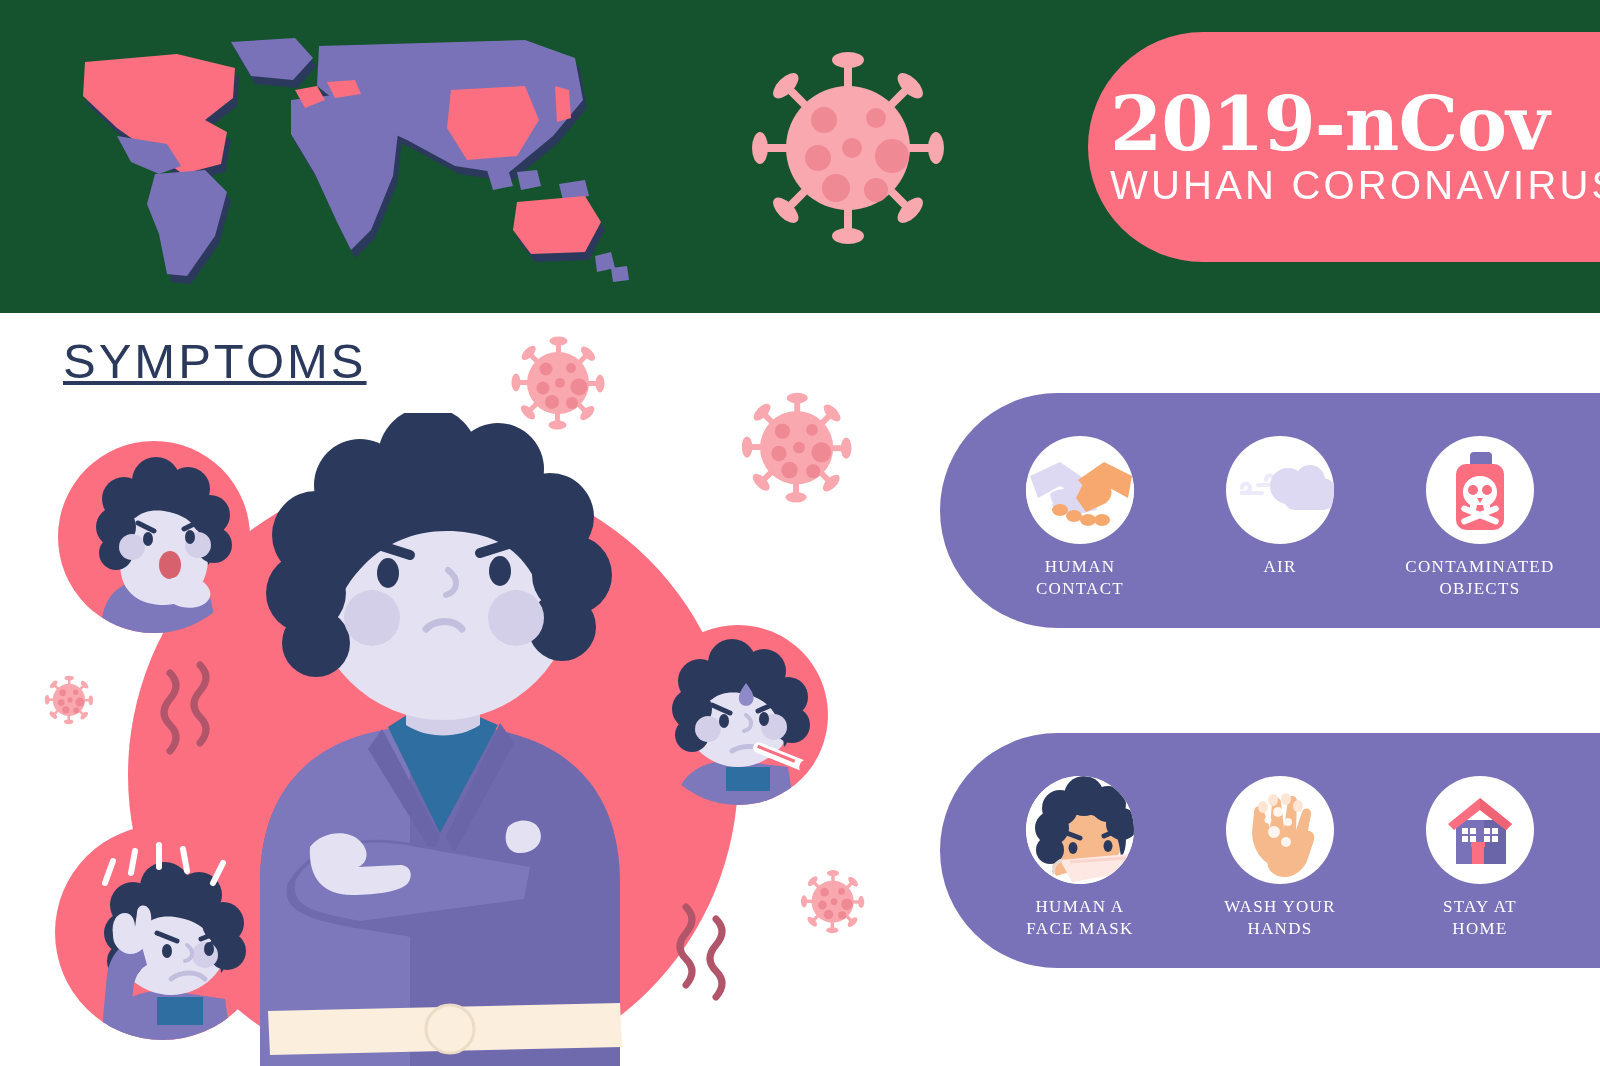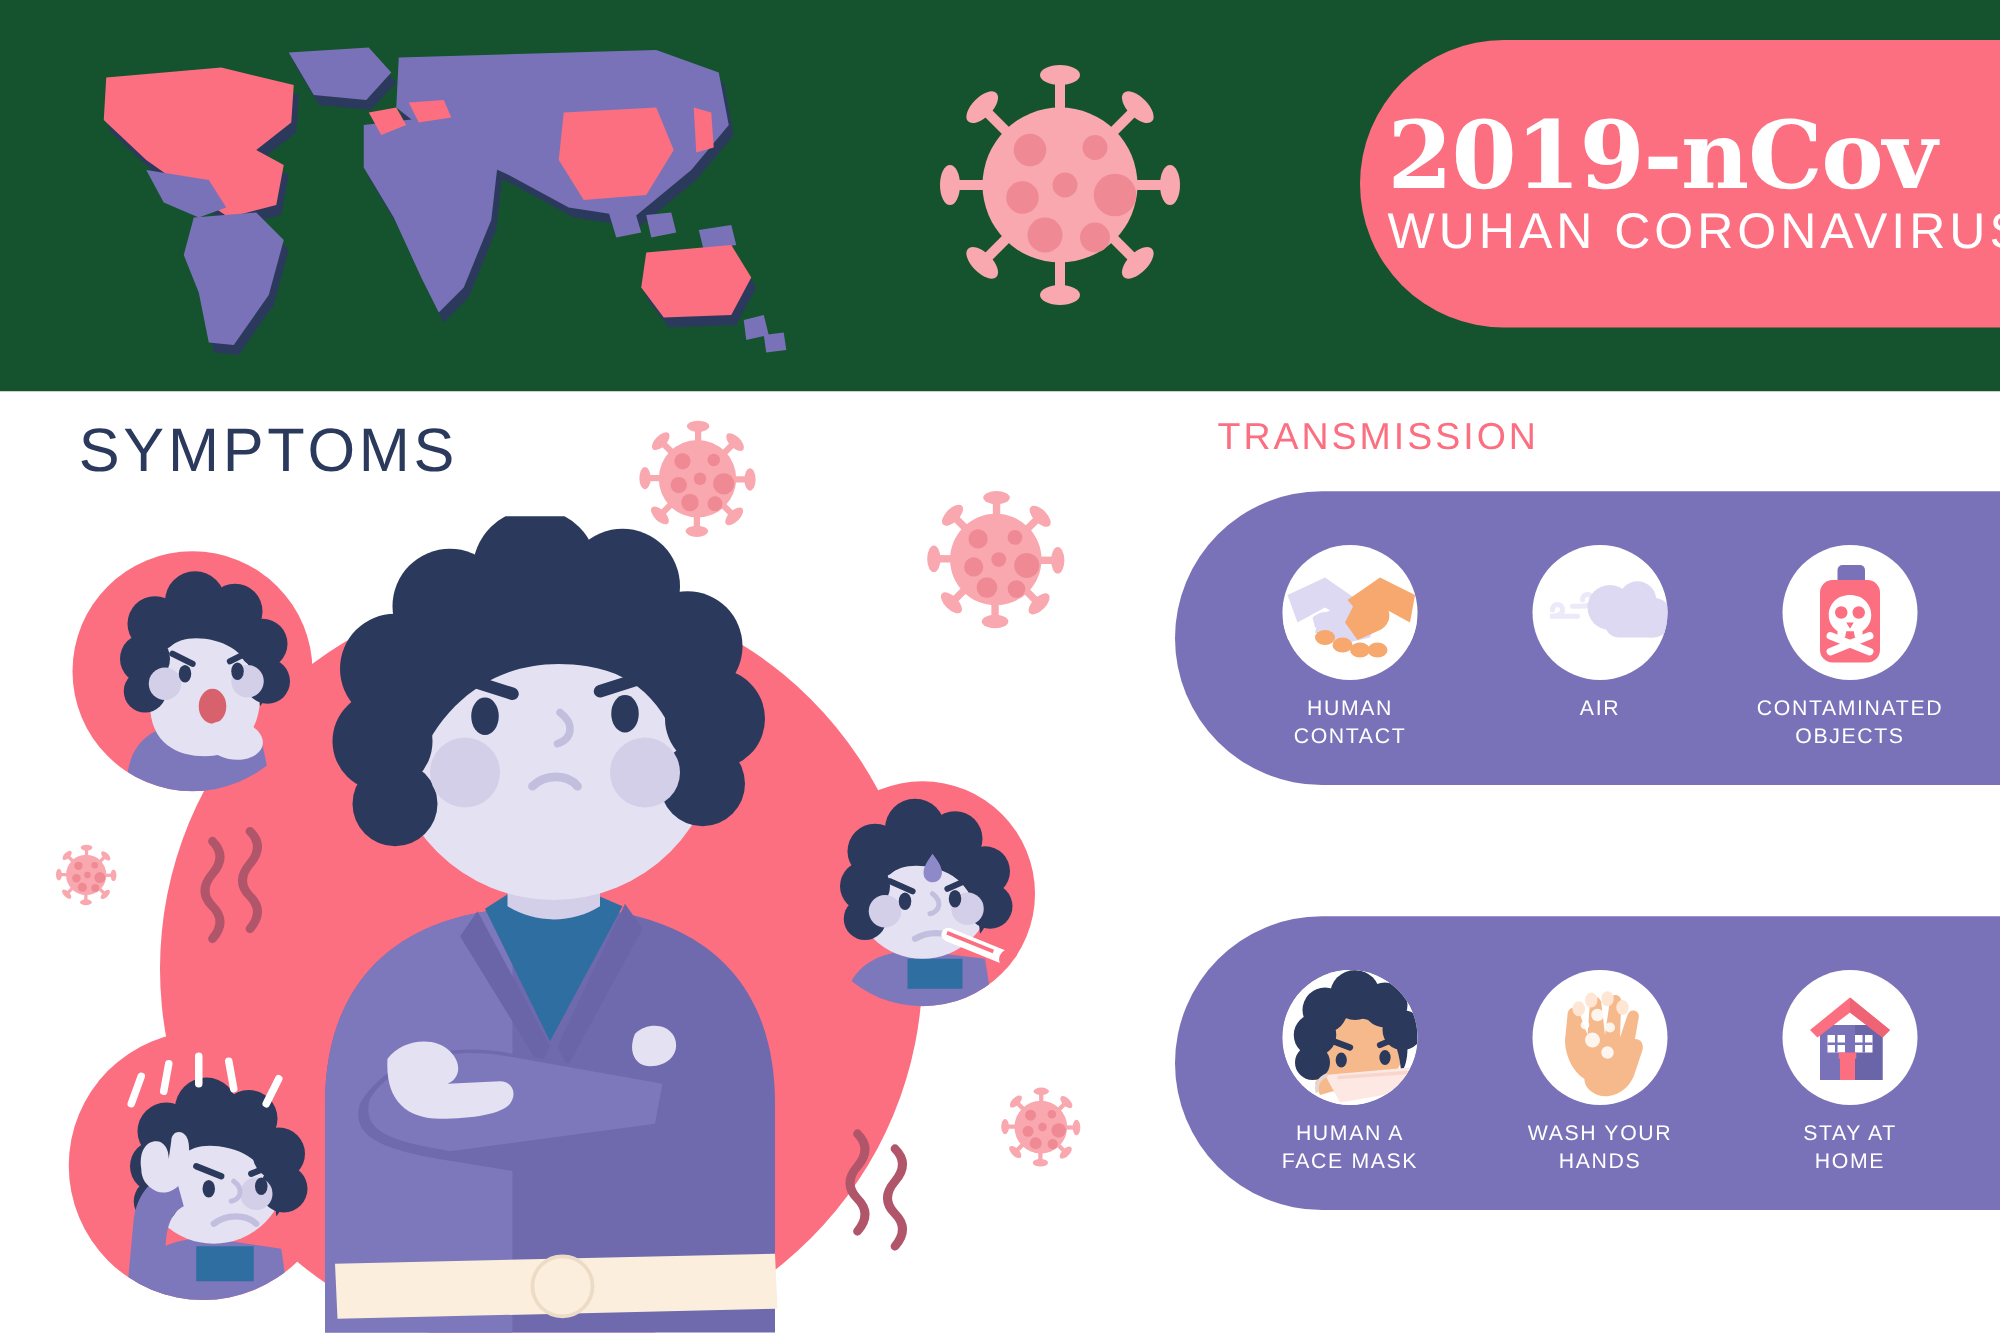--- a/index.html
+++ b/index.html
@@ -36,20 +36,21 @@
     color: #ffffff; font-family: "Liberation Sans", sans-serif; font-weight: 400;
     font-size: 40px; letter-spacing: 3.2px; line-height: 1.05;
     margin-top: 2px; white-space: nowrap;
   }
 
   
   #symptoms-title {
     position: absolute; left: 63px; top: 333px;
     color: #2b3a5c; font-size: 49px; font-weight: 400;
     letter-spacing: 3px;
+    text-decoration: underline;
   }
   #symptoms-stage { position: absolute; left: 0; top: 313px; width: 930px; height: 753px; }
 
   .blob { position: absolute; border-radius: 50%; background: #fb6f80; }
   #blob-main   { left: 128px; top: 157px; width: 610px; height: 610px; }
   #blob-cough  { left: 58px;  top: 128px; width: 192px; height: 192px; }
   #blob-fever  { left: 648px; top: 312px; width: 180px; height: 180px; }
   #blob-head   { left: 55px;  top: 512px; width: 215px; height: 215px; }
 
   
@@ -74,20 +75,21 @@
   }
   .panel-item { width: 175px; display: flex; flex-direction: column; align-items: center; }
   .icon-circle {
     width: 108px; height: 108px; border-radius: 50%; background: #ffffff;
     position: relative; overflow: hidden; flex: none;
   }
   .item-label {
     margin-top: 12px; color: #ffffff; font-size: 17px;
     letter-spacing: 1.3px; text-align: center; line-height: 1.28;
     white-space: pre-line;
+    font-family: Liberation Serif, serif;
   }
 </style>
 </head>
 <body>
 
 <div id="page">
 
   <div id="header-band">
 
     <svg id="world-map" viewBox="0 0 600 268">
@@ -407,21 +409,20 @@
           <path d="M50 58 L58 36"></path>
           <path d="M76 48 L80 26"></path>
           <path d="M104 42 L104 20"></path>
           <path d="M132 46 L128 24"></path>
           <path d="M158 58 L168 38"></path>
         </g>
       </g>
     </svg>
   </div>
 
-  <div class="section-heading" id="transmission-heading">TRANSMISSION</div>
   <div class="info-panel" id="transmission-panel">
     <div class="panel-items">
 
       <div class="panel-item">
         <div class="icon-circle">
           <svg viewBox="0 0 108 108" width="108" height="108">
             <path d="M0 46 L30 30 L54 44 L78 30 L108 48 L108 78 L70 90 L38 90 L0 74 Z" fill="#ffffff"></path>
             <path d="M4 40 L34 26 L60 44 L48 58 L34 50 L12 62 Z" fill="#ded9f2"></path>
             <path d="M30 56 L56 44 L78 56 L70 74 L44 80 L26 70 Z" fill="#ded9f2"></path>
             <path d="M106 40 L78 26 L52 44 L64 58 L80 50 L102 62 Z" fill="#f6a86e"></path>

